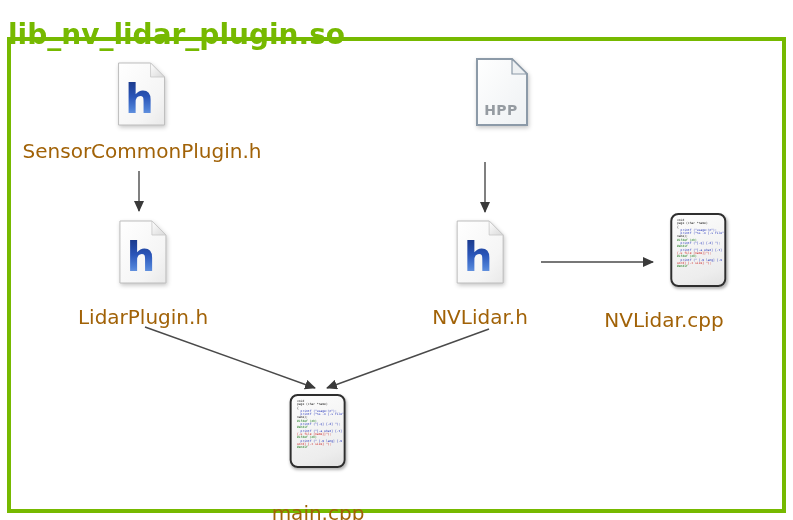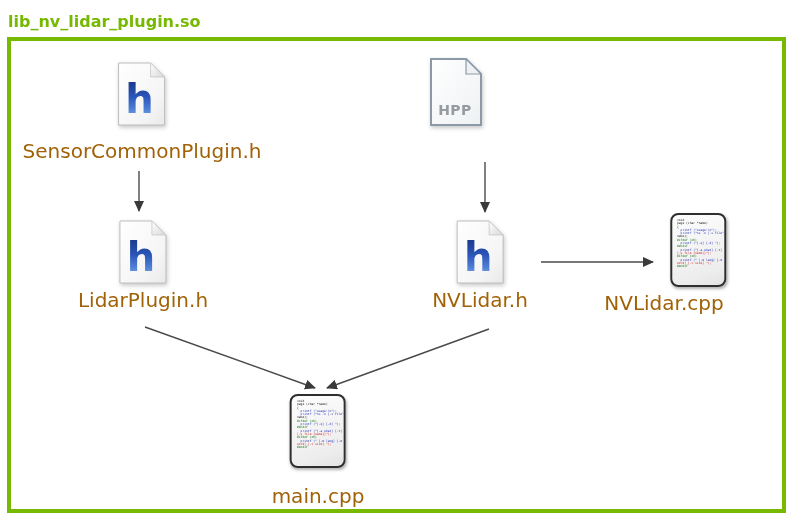--- a/index.html
+++ b/index.html
@@ -1,32 +1,32 @@
 <!DOCTYPE html>
 <html><head>
 <meta charset="utf-8">
 <style>
   html,body{margin:0;padding:0;background:#fff;}
   .stage{
     position:relative;width:793px;height:520px;background:#fff;overflow:hidden;
     font-family:"DejaVu Sans","Liberation Sans",sans-serif;
   }
   .title{
-    position:absolute;left:8px;top:12px;
-    font-size:16px;font-weight:bold;color:#76b900;letter-spacing:0px;
+    position:absolute;left:8px;top:18px;
+    font-size:28px;font-weight:bold;color:#76b900;letter-spacing:0px;
   }
   .frame{
     position:absolute;left:7px;top:37px;width:771px;height:468px;
     border:4px solid #76b900;
   }
   .edges{position:absolute;left:0;top:0;width:793px;height:520px;pointer-events:none;}
   .edges line{stroke:#4a4a4a;stroke-width:1.4;}
   .node{position:absolute;display:flex;flex-direction:column;align-items:center;transform:translateX(-50%);}
   .node .label{font-size:20px;color:#a16207;white-space:nowrap;}
-  .gap14{margin-top:13px;} .gap12{margin-top:11px;} .gap9{margin-top:4px;}
+  .gap14{margin-top:13px;} .gap12{margin-top:11px;} .gap9{margin-top:21px;}
   .icon-svg{filter:drop-shadow(1px 2px 2px rgba(0,0,0,.22));}
   .h-glyph{font-family:"DejaVu Sans","Liberation Sans",sans-serif;font-weight:bold;font-size:40px;}
   .hpp-glyph{font-family:"DejaVu Sans","Liberation Sans",sans-serif;font-weight:bold;font-size:14px;letter-spacing:.5px;}
   .code-icon{
     width:56px;height:74px;border:2px solid #2e2e2e;border-radius:8px;
     background:linear-gradient(160deg,#fdfdfd 0%,#ededed 80%,#e2e2e2 100%);
     box-shadow:1px 2px 3px rgba(0,0,0,.3);overflow:hidden;box-sizing:border-box;
   }
   .code-body{padding:4px 0 0 5px;font-family:"DejaVu Sans Mono","Liberation Mono",monospace;
     font-size:3px;line-height:3.3px;white-space:pre;}
@@ -81,21 +81,21 @@
 
   <div class="node" style="left:142px;top:62px;">
     <svg class="icon-svg" width="48" height="64" viewBox="0 0 48 64">
       <path d="M1 1 H33 L47 15 V63 H1 Z" fill="url(#pagegrad)" stroke="#bdbdbd" stroke-width="1"></path>
       <path d="M33 1 L33 15 L47 15 Z" fill="url(#foldgrad)" stroke="#c6c6c6" stroke-width="0.8"></path>
       <text class="h-glyph" x="22" y="51" text-anchor="middle" fill="url(#hgrad)">h</text>
     </svg>
     <div class="label gap14">SensorCommonPlugin.h</div>
   </div>
 
-  <div class="node" style="left:456px;top:58px;">
+  <div class="node" style="left:502px;top:58px;">
     <svg class="icon-svg" width="52" height="68" viewBox="0 0 52 68">
       <path d="M1 1 H36 L51 16 V67 H1 Z" fill="url(#hppgrad)" stroke="#8c9aa8" stroke-width="2"></path>
       <path d="M36 1 V16 H51 Z" fill="#eef1f3" stroke="#8c9aa8" stroke-width="1.2"></path>
       <text class="hpp-glyph" x="25" y="57" text-anchor="middle" fill="#959ba1">HPP</text>
     </svg>
   </div>
 
   <div class="node" style="left:143px;top:220px;">
     <svg class="icon-svg" width="48" height="64" viewBox="0 0 48 64">
       <path d="M1 1 H33 L47 15 V63 H1 Z" fill="url(#pagegrad)" stroke="#bdbdbd" stroke-width="1"></path>

